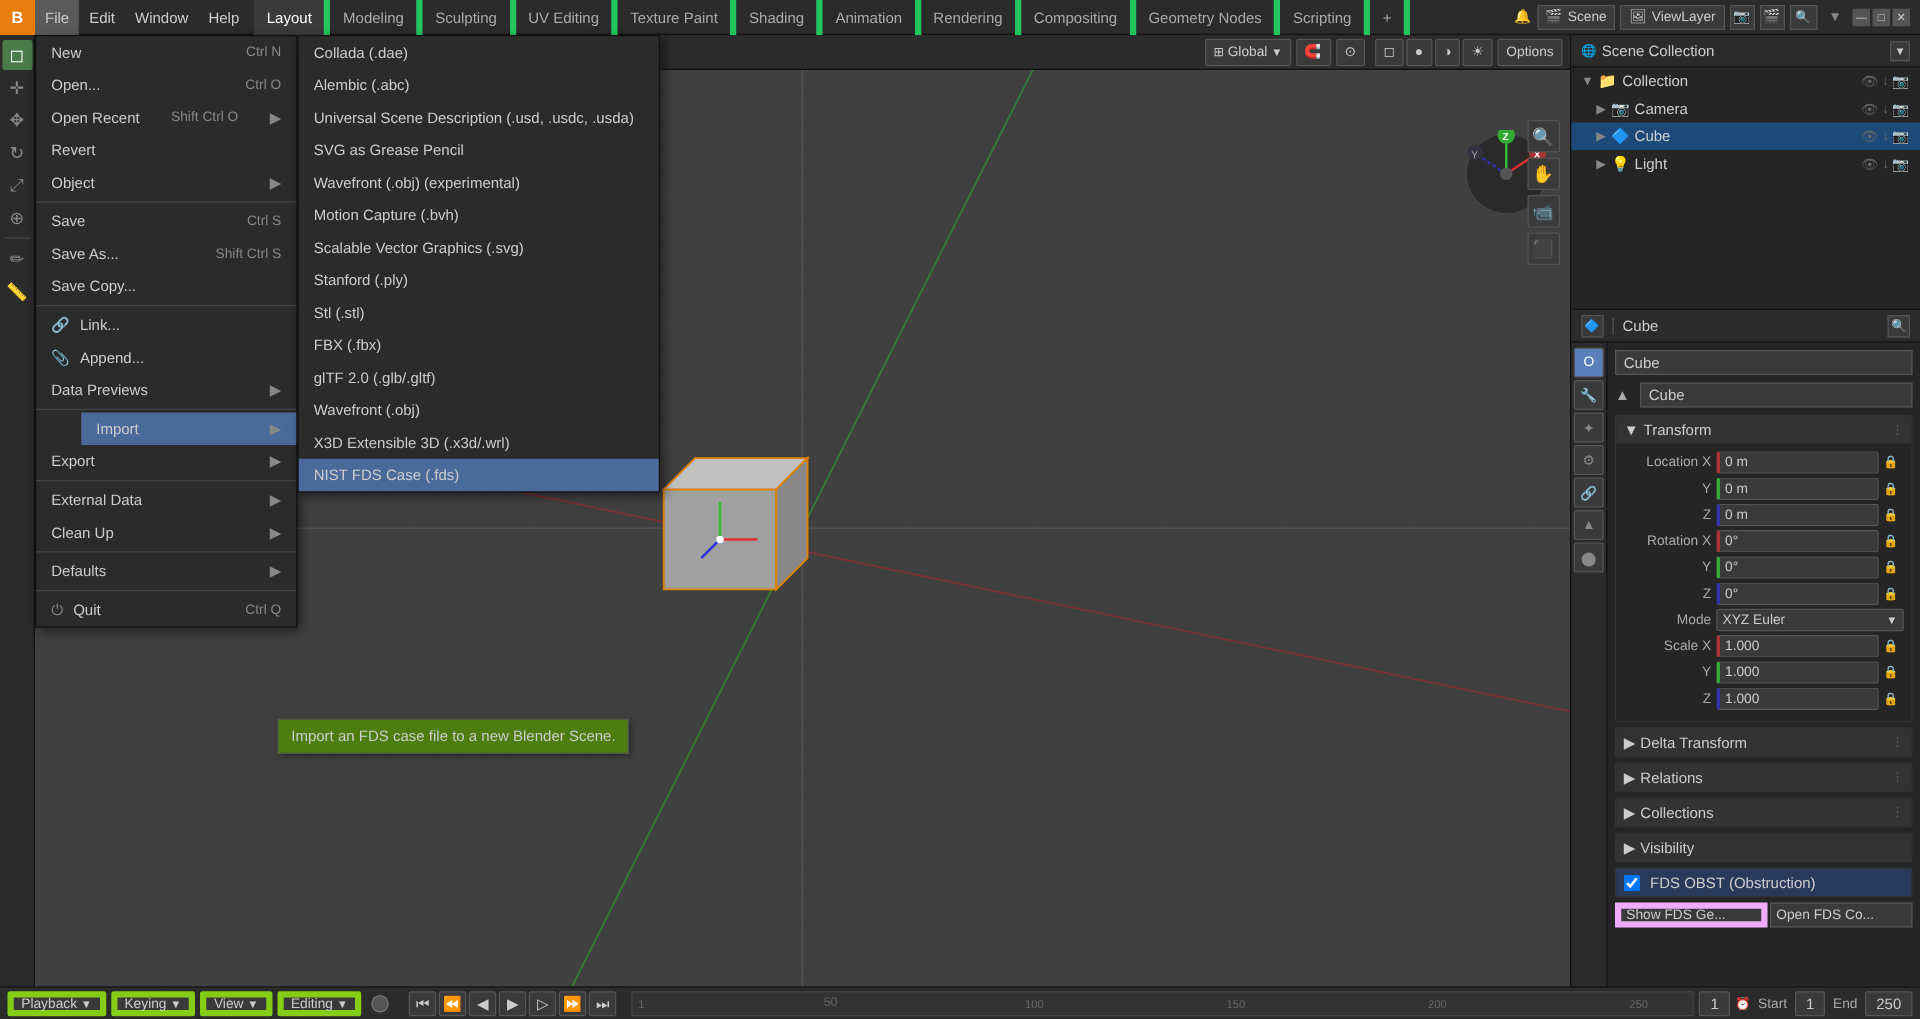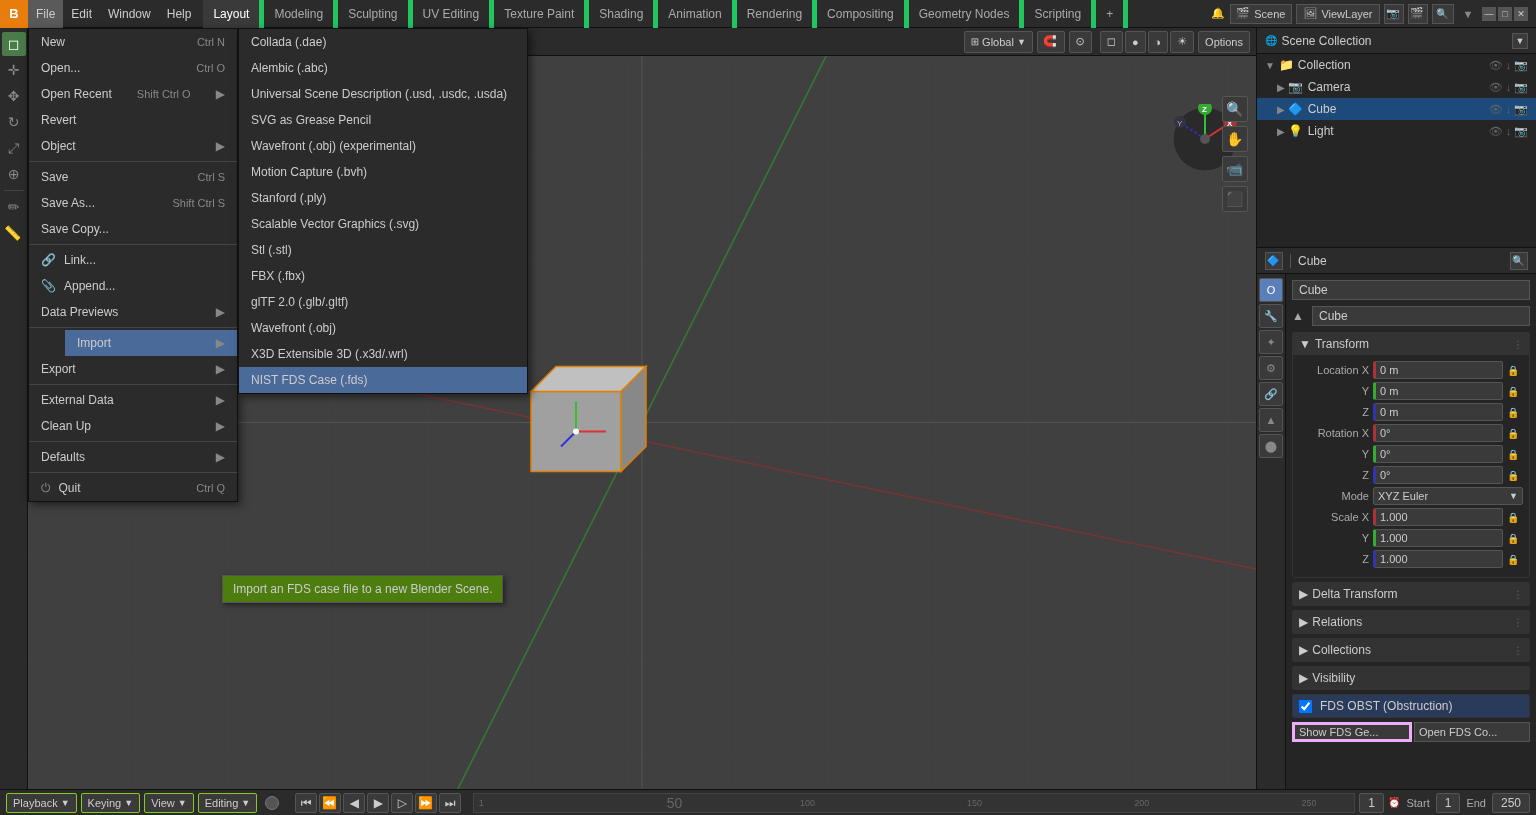--- a/index.html
+++ b/index.html
@@ -426,21 +426,21 @@
       border-top: 1px solid #111;
       display: flex;
       align-items: center;
       gap: 4px;
       padding: 0 6px;
     }
     .timeline-btn {
       height: 20px;
       padding: 0 6px;
       background: #3a3a3a;
-      border: 1px solid #84cc16;
+      border: 5px solid #84cc16;
       color: #ccc;
       font-size: 11px;
       cursor: pointer;
       display: flex;
       align-items: center;
       gap: 3px;
       border-radius: 2px;
     }
     #playback-controls {
       display: flex;
@@ -862,21 +862,21 @@
           </div>
 
           <div class="prop-section">
             <div class="prop-section-header" style="background:#2a3a5a;">
               <input type="checkbox" checked="" style="margin-right: 4px;">
               <span>FDS OBST (Obstruction)</span>
             </div>
           </div>
 
           <div style="display:flex;gap:2px;margin-top:2px;">
-            <div style="flex:1;height:20px;background:#3a3a3a;border:3px solid #f0abfc;display:flex;align-items:center;padding:0 4px;font-size:11px;cursor:pointer;">Show FDS Ge...</div>
+            <div style="flex:1;height:20px;background:#3a3a3a;border:5px solid #f0abfc;display:flex;align-items:center;padding:0 4px;font-size:11px;cursor:pointer;">Show FDS Ge...</div>
             <div style="flex:1;height:20px;background:#3a3a3a;border:1px solid #555;display:flex;align-items:center;padding:0 4px;font-size:11px;cursor:pointer;">Open FDS Co...</div>
           </div>
         </div>
       </div>
     </div>
   </div>
 </div>
 
 <div id="timeline">
   <div class="timeline-btn">
@@ -902,21 +902,21 @@
     <div class="play-btn">◀</div>
     <div class="play-btn">▶</div>
     <div class="play-btn">▷</div>
     <div class="play-btn">⏩</div>
     <div class="play-btn">⏭</div>
   </div>
   <div class="timeline-track">
     <div style="display:flex;width:100%;height:100%;align-items:center;">
       <div style="position:absolute;left:0;top:0;bottom:0;display:flex;align-items:center;width:100%;">
         <span style="font-size:9px;color:#666;position:absolute;left:0.5%;">1</span>
-        <span style="font-size:14px;color:#666;position:absolute;left:18%;margin-left:34px;">50</span>
+        <span style="font-size:10px;color:#666;position:absolute;left:18%;">50</span>
         <span style="font-size:9px;color:#666;position:absolute;left:37%;">100</span>
         <span style="font-size:9px;color:#666;position:absolute;left:56%;">150</span>
         <span style="font-size:9px;color:#666;position:absolute;left:75%;">200</span>
         <span style="font-size:9px;color:#666;position:absolute;left:94%;">250</span>
       </div>
     </div>
   </div>
   <div class="timeline-frame">1</div>
   <span style="font-size:10px;color:#888;">⏰</span>
   <span style="font-size:11px;color:#aaa;margin:0 2px;">Start</span>
@@ -1004,22 +1004,22 @@
     </div>
   </div>
 
   <div id="import-submenu">
     <div class="import-item">Collada (.dae)</div>
     <div class="import-item">Alembic (.abc)</div>
     <div class="import-item">Universal Scene Description (.usd, .usdc, .usda)</div>
     <div class="import-item">SVG as Grease Pencil</div>
     <div class="import-item">Wavefront (.obj) (experimental)</div>
     <div class="import-item">Motion Capture (.bvh)</div>
+    <div class="import-item">Scalable Vector Graphics (.svg)</div>
     <div class="import-item">Stanford (.ply)</div>
-    <div class="import-item">Scalable Vector Graphics (.svg)</div>
     <div class="import-item">Stl (.stl)</div>
     <div class="import-item">FBX (.fbx)</div>
     <div class="import-item">glTF 2.0 (.glb/.gltf)</div>
     <div class="import-item">Wavefront (.obj)</div>
     <div class="import-item">X3D Extensible 3D (.x3d/.wrl)</div>
     <div class="import-item highlighted">NIST FDS Case (.fds)</div>
   </div>
 
   <div id="tooltip">
     <span>Import an FDS case file to a new Blender Scene.</span>

